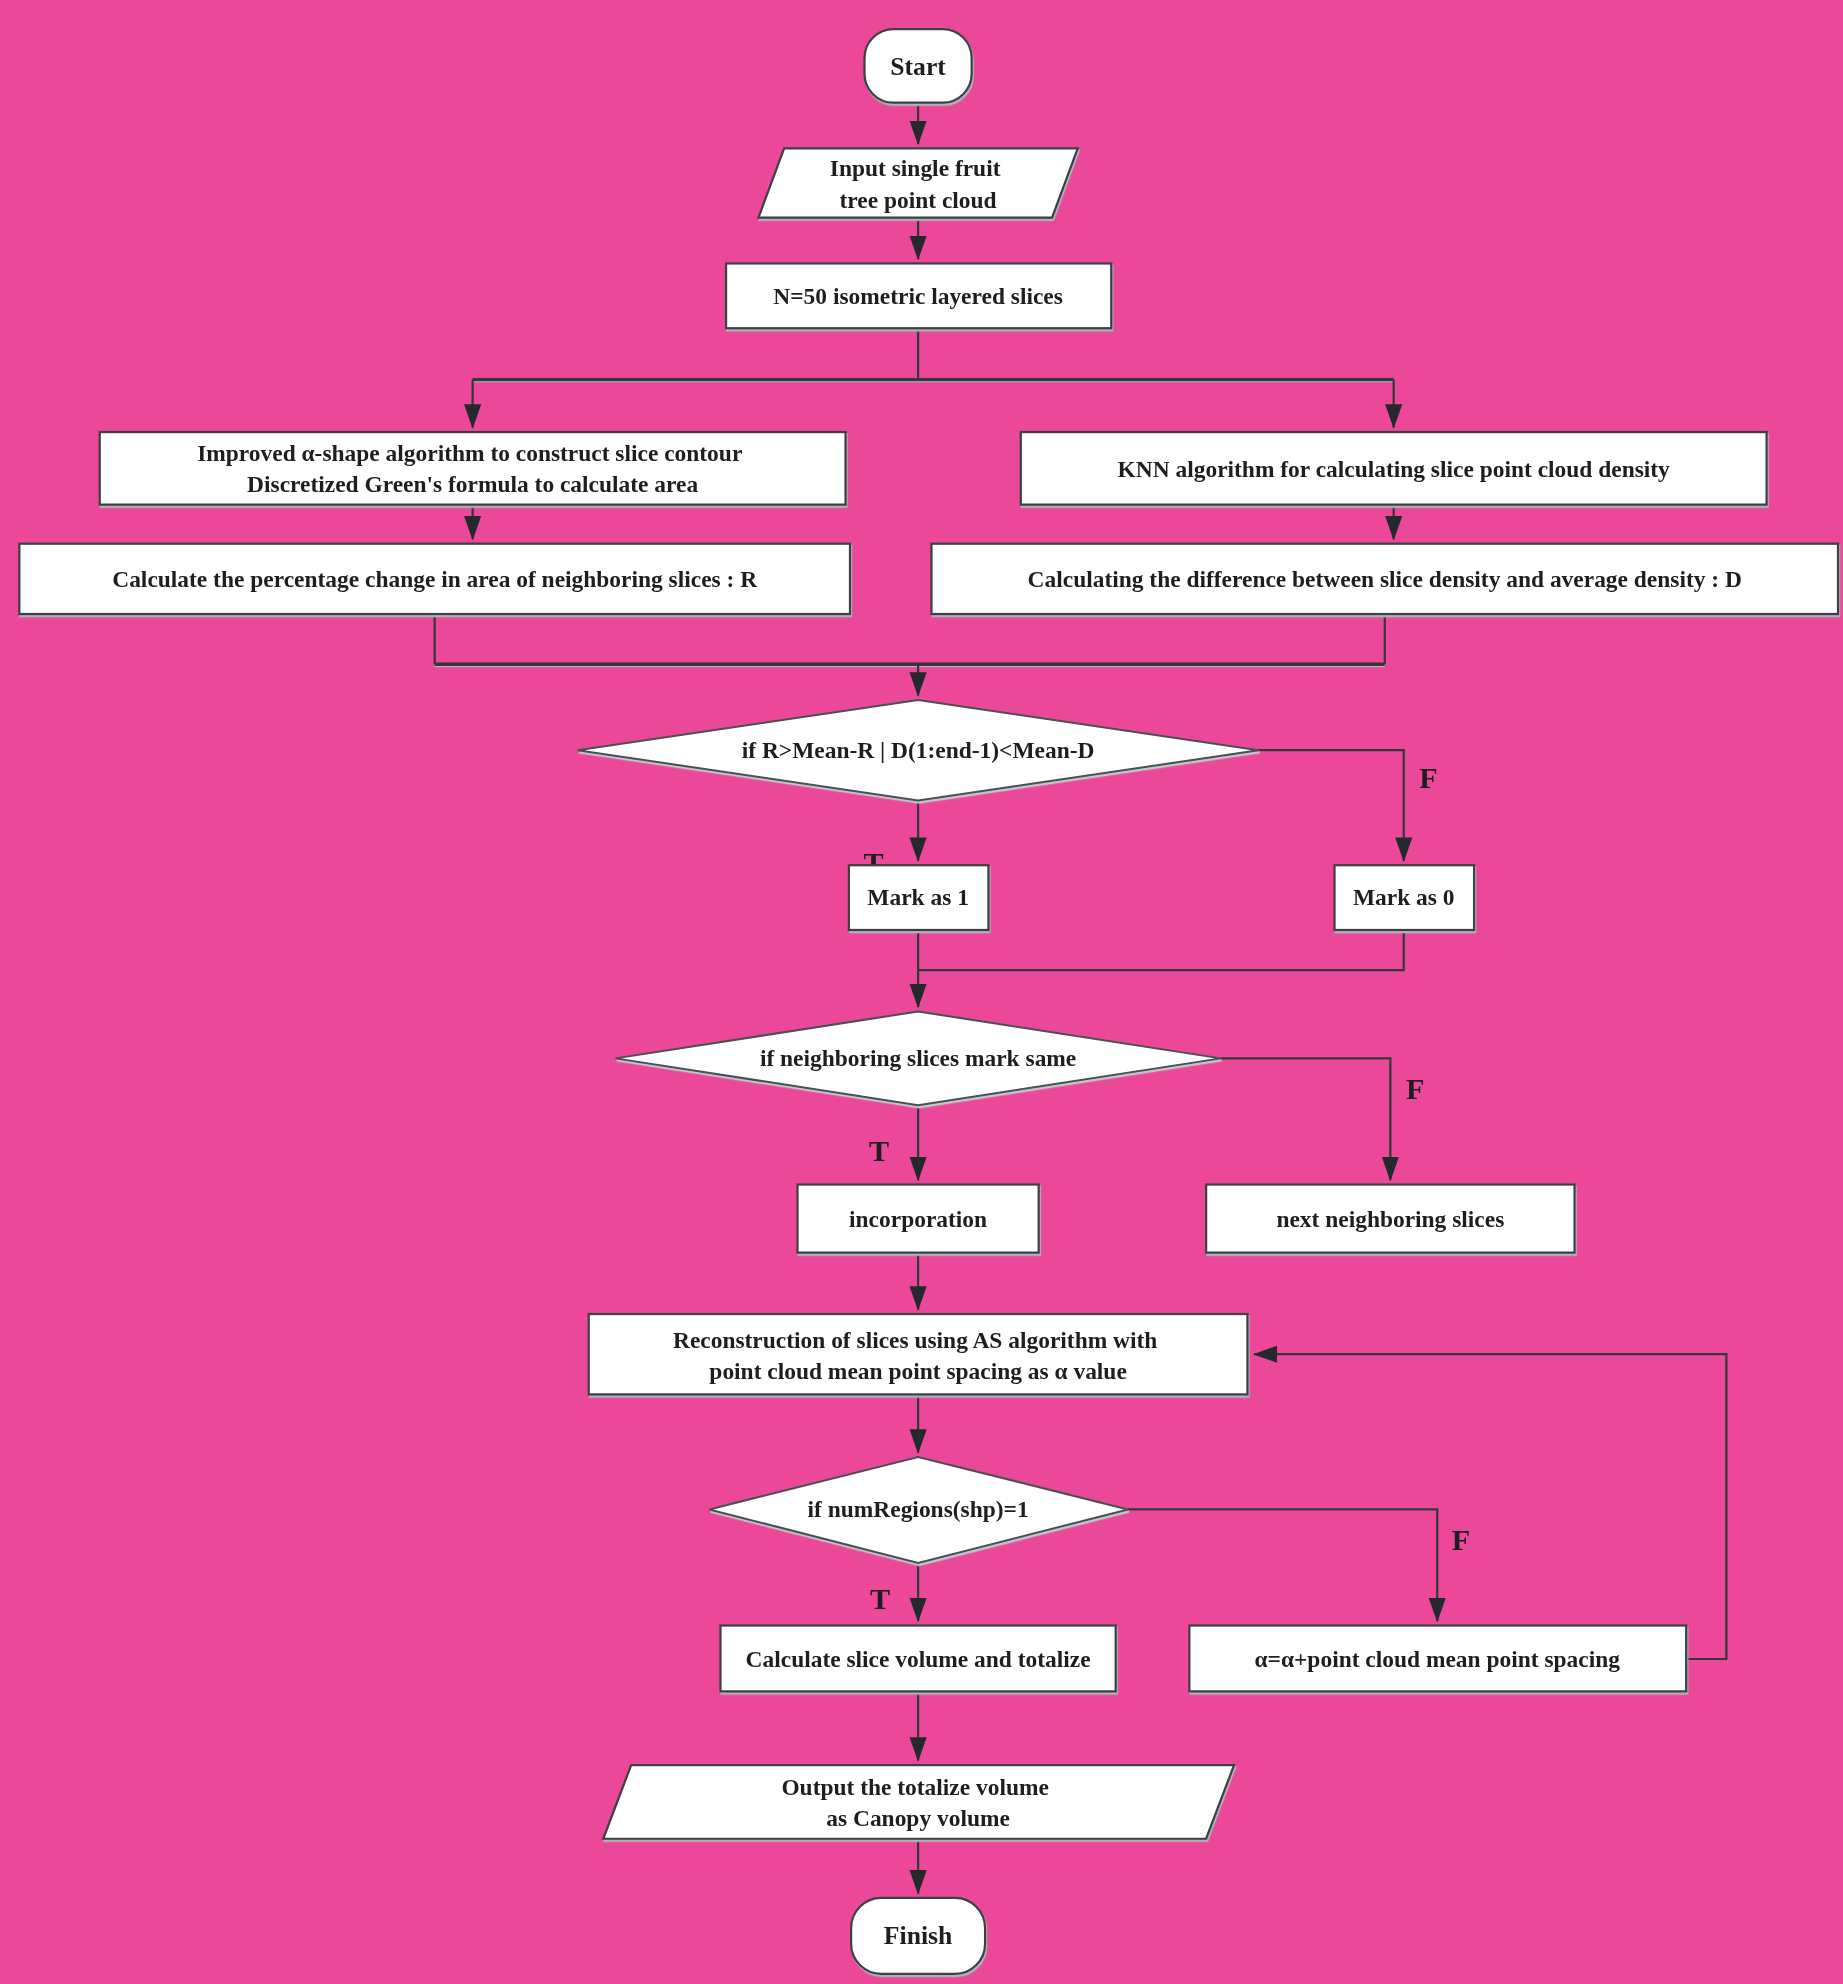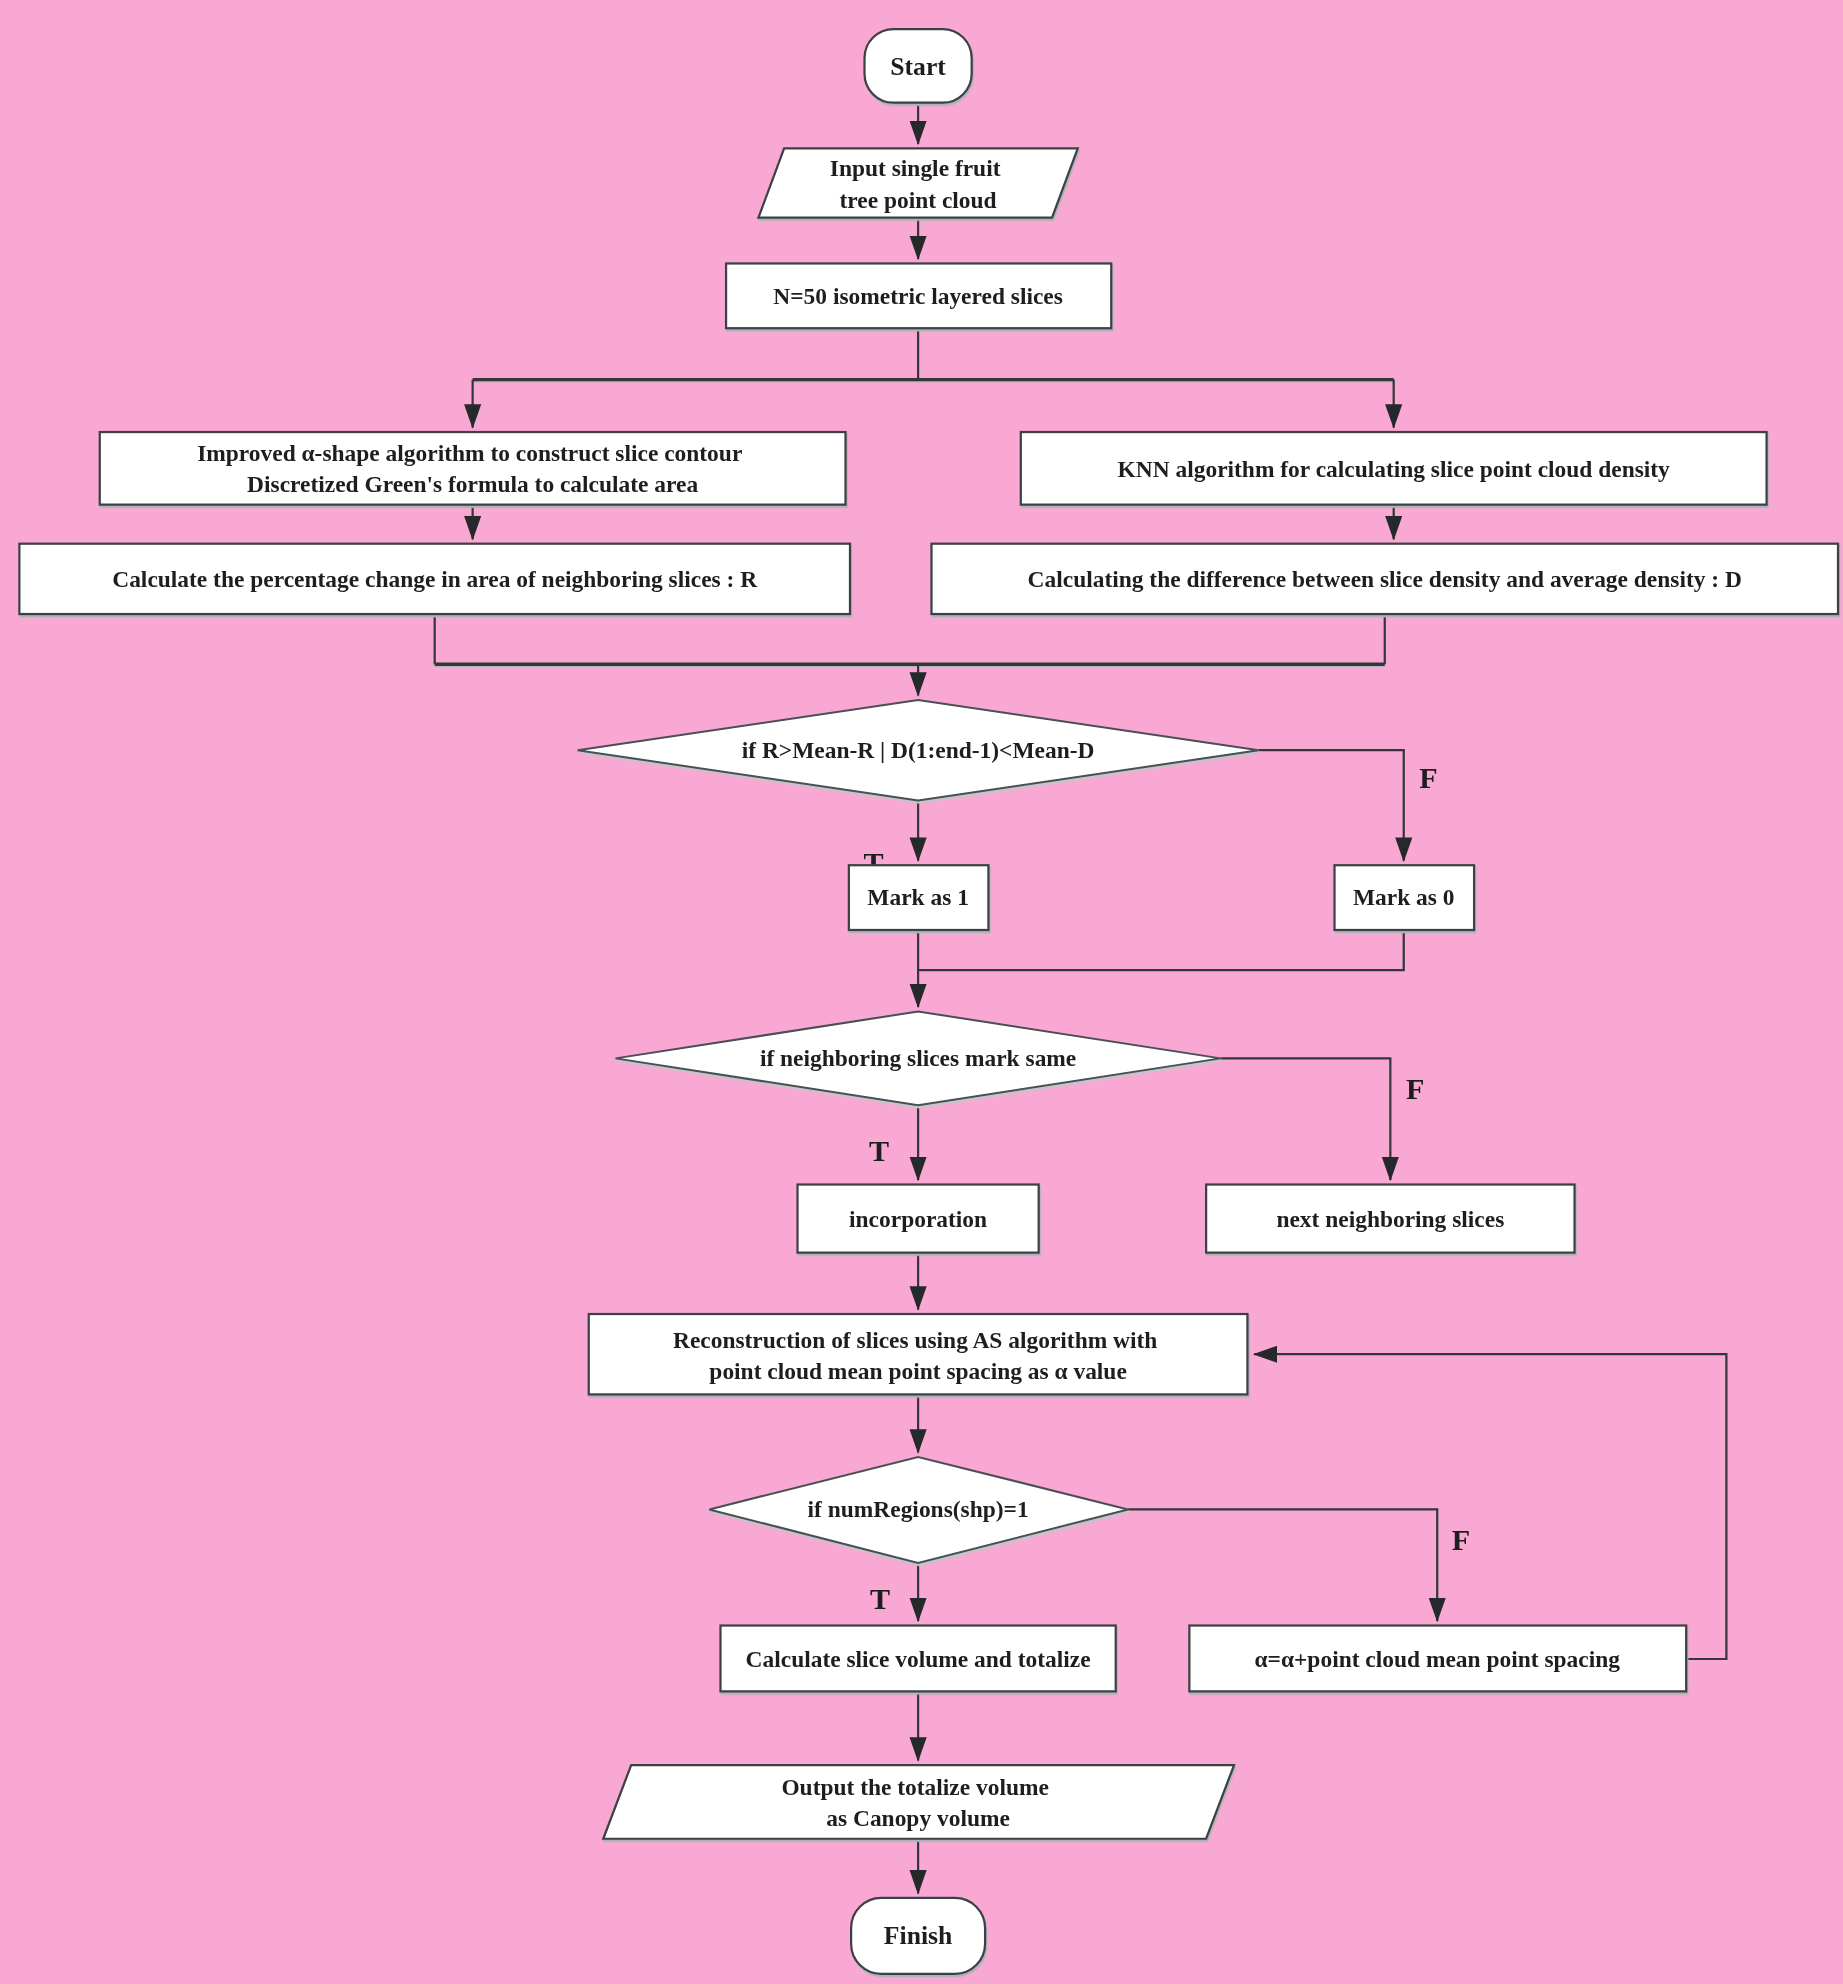--- a/index.html
+++ b/index.html
@@ -1,16 +1,16 @@
 <!DOCTYPE html>
 <html style="font-size:9px"><head>
 <meta charset="utf-8">
 <style>
   html, body { margin: 0; padding: 0; background: #ffffff; }
-  .page { width: 1844px; height: 1985px; background: #f9a8d4; overflow: hidden; }
+  .page { width: 1844px; height: 1985px; background: #ec4899; overflow: hidden; }
   svg { display: block; }
   .shape {
     fill: #ffffff;
     stroke: #3c4145;
     stroke-width: 2;
     filter: drop-shadow(1.5px 2.5px 0px #aeb3b7);
   }
   .diamond {
     fill: #ffffff;
     stroke: #4a4f54;

